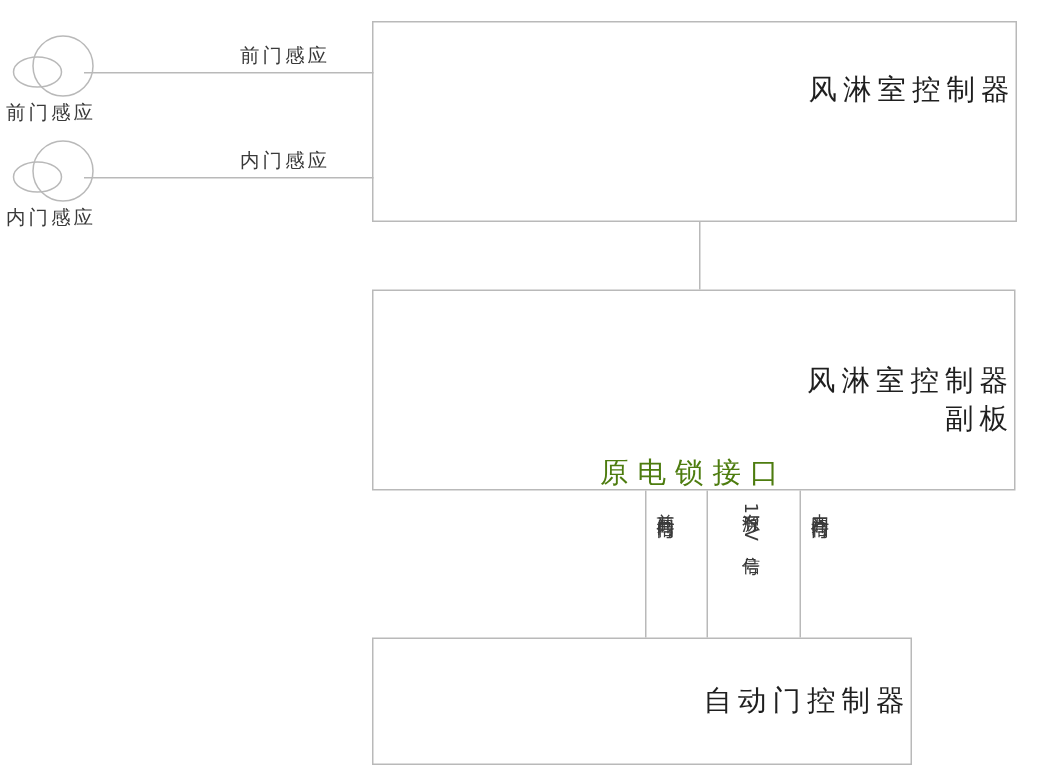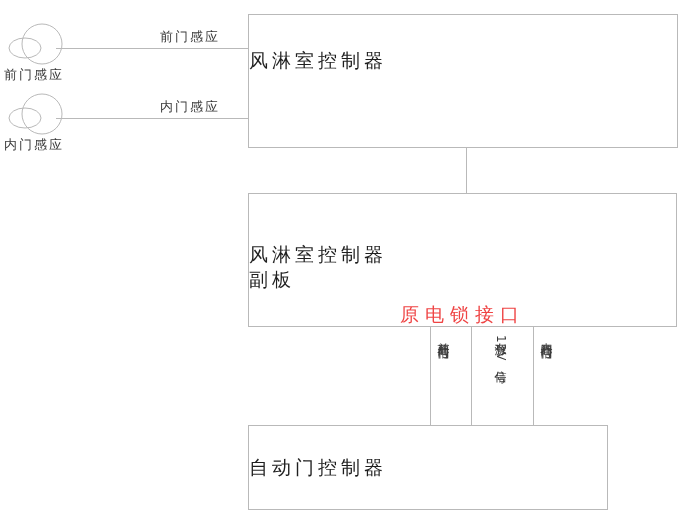--- a/index.html
+++ b/index.html
@@ -19,35 +19,35 @@
   .box {
     position: absolute;
     border: 1px solid #b9b9b9;
     box-sizing: border-box;
     background: transparent;
   }
   .box-title {
     position: absolute;
     left: 0;
     right: 0;
-    text-align: left;
+    text-align: right;
     font-size: 19px;
     letter-spacing: 4px;
     color: #1f1f1f;
     line-height: 1.45;
     white-space: nowrap;
   }
   .box-sub {
     position: absolute;
     left: 0;
     right: 0;
     text-align: center;
     font-size: 18px;
     letter-spacing: 4px;
-    color: #ef4444;
+    color: #4d7c0f;
     white-space: nowrap;
   }
   .hline {
     position: absolute;
     height: 0;
     border-top: 1px solid #b9b9b9;
   }
   .vline {
     position: absolute;
     width: 0;

